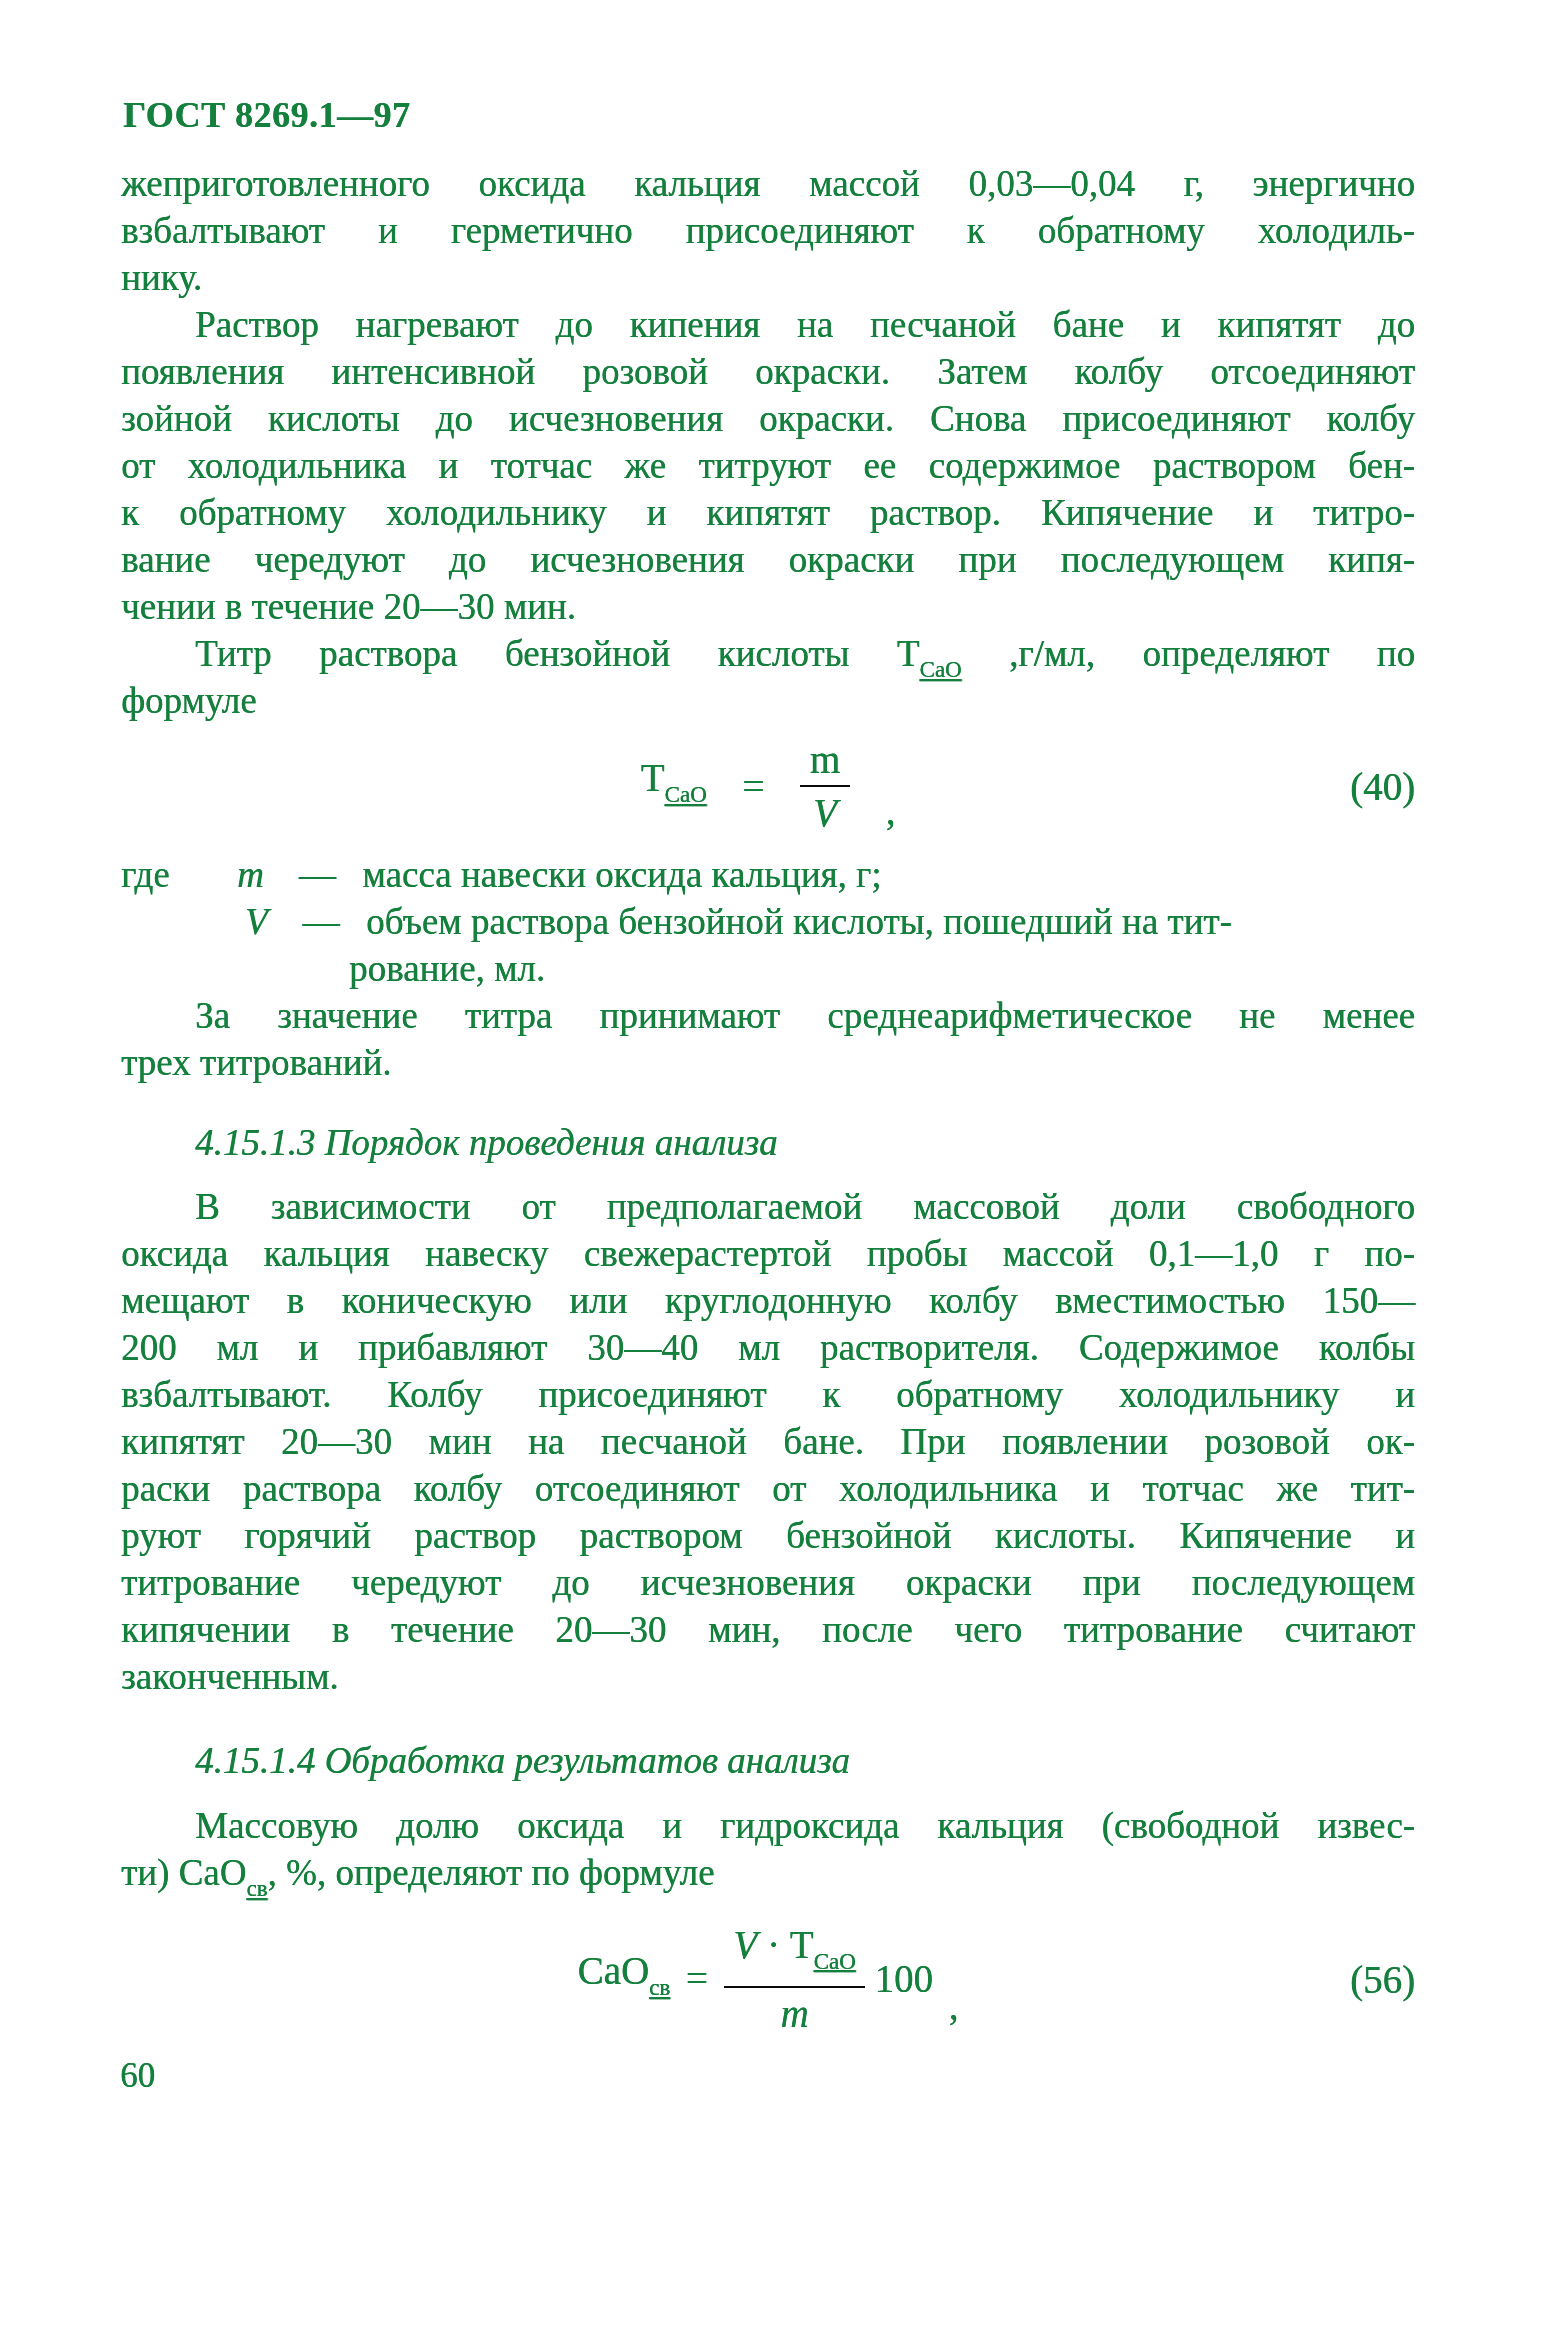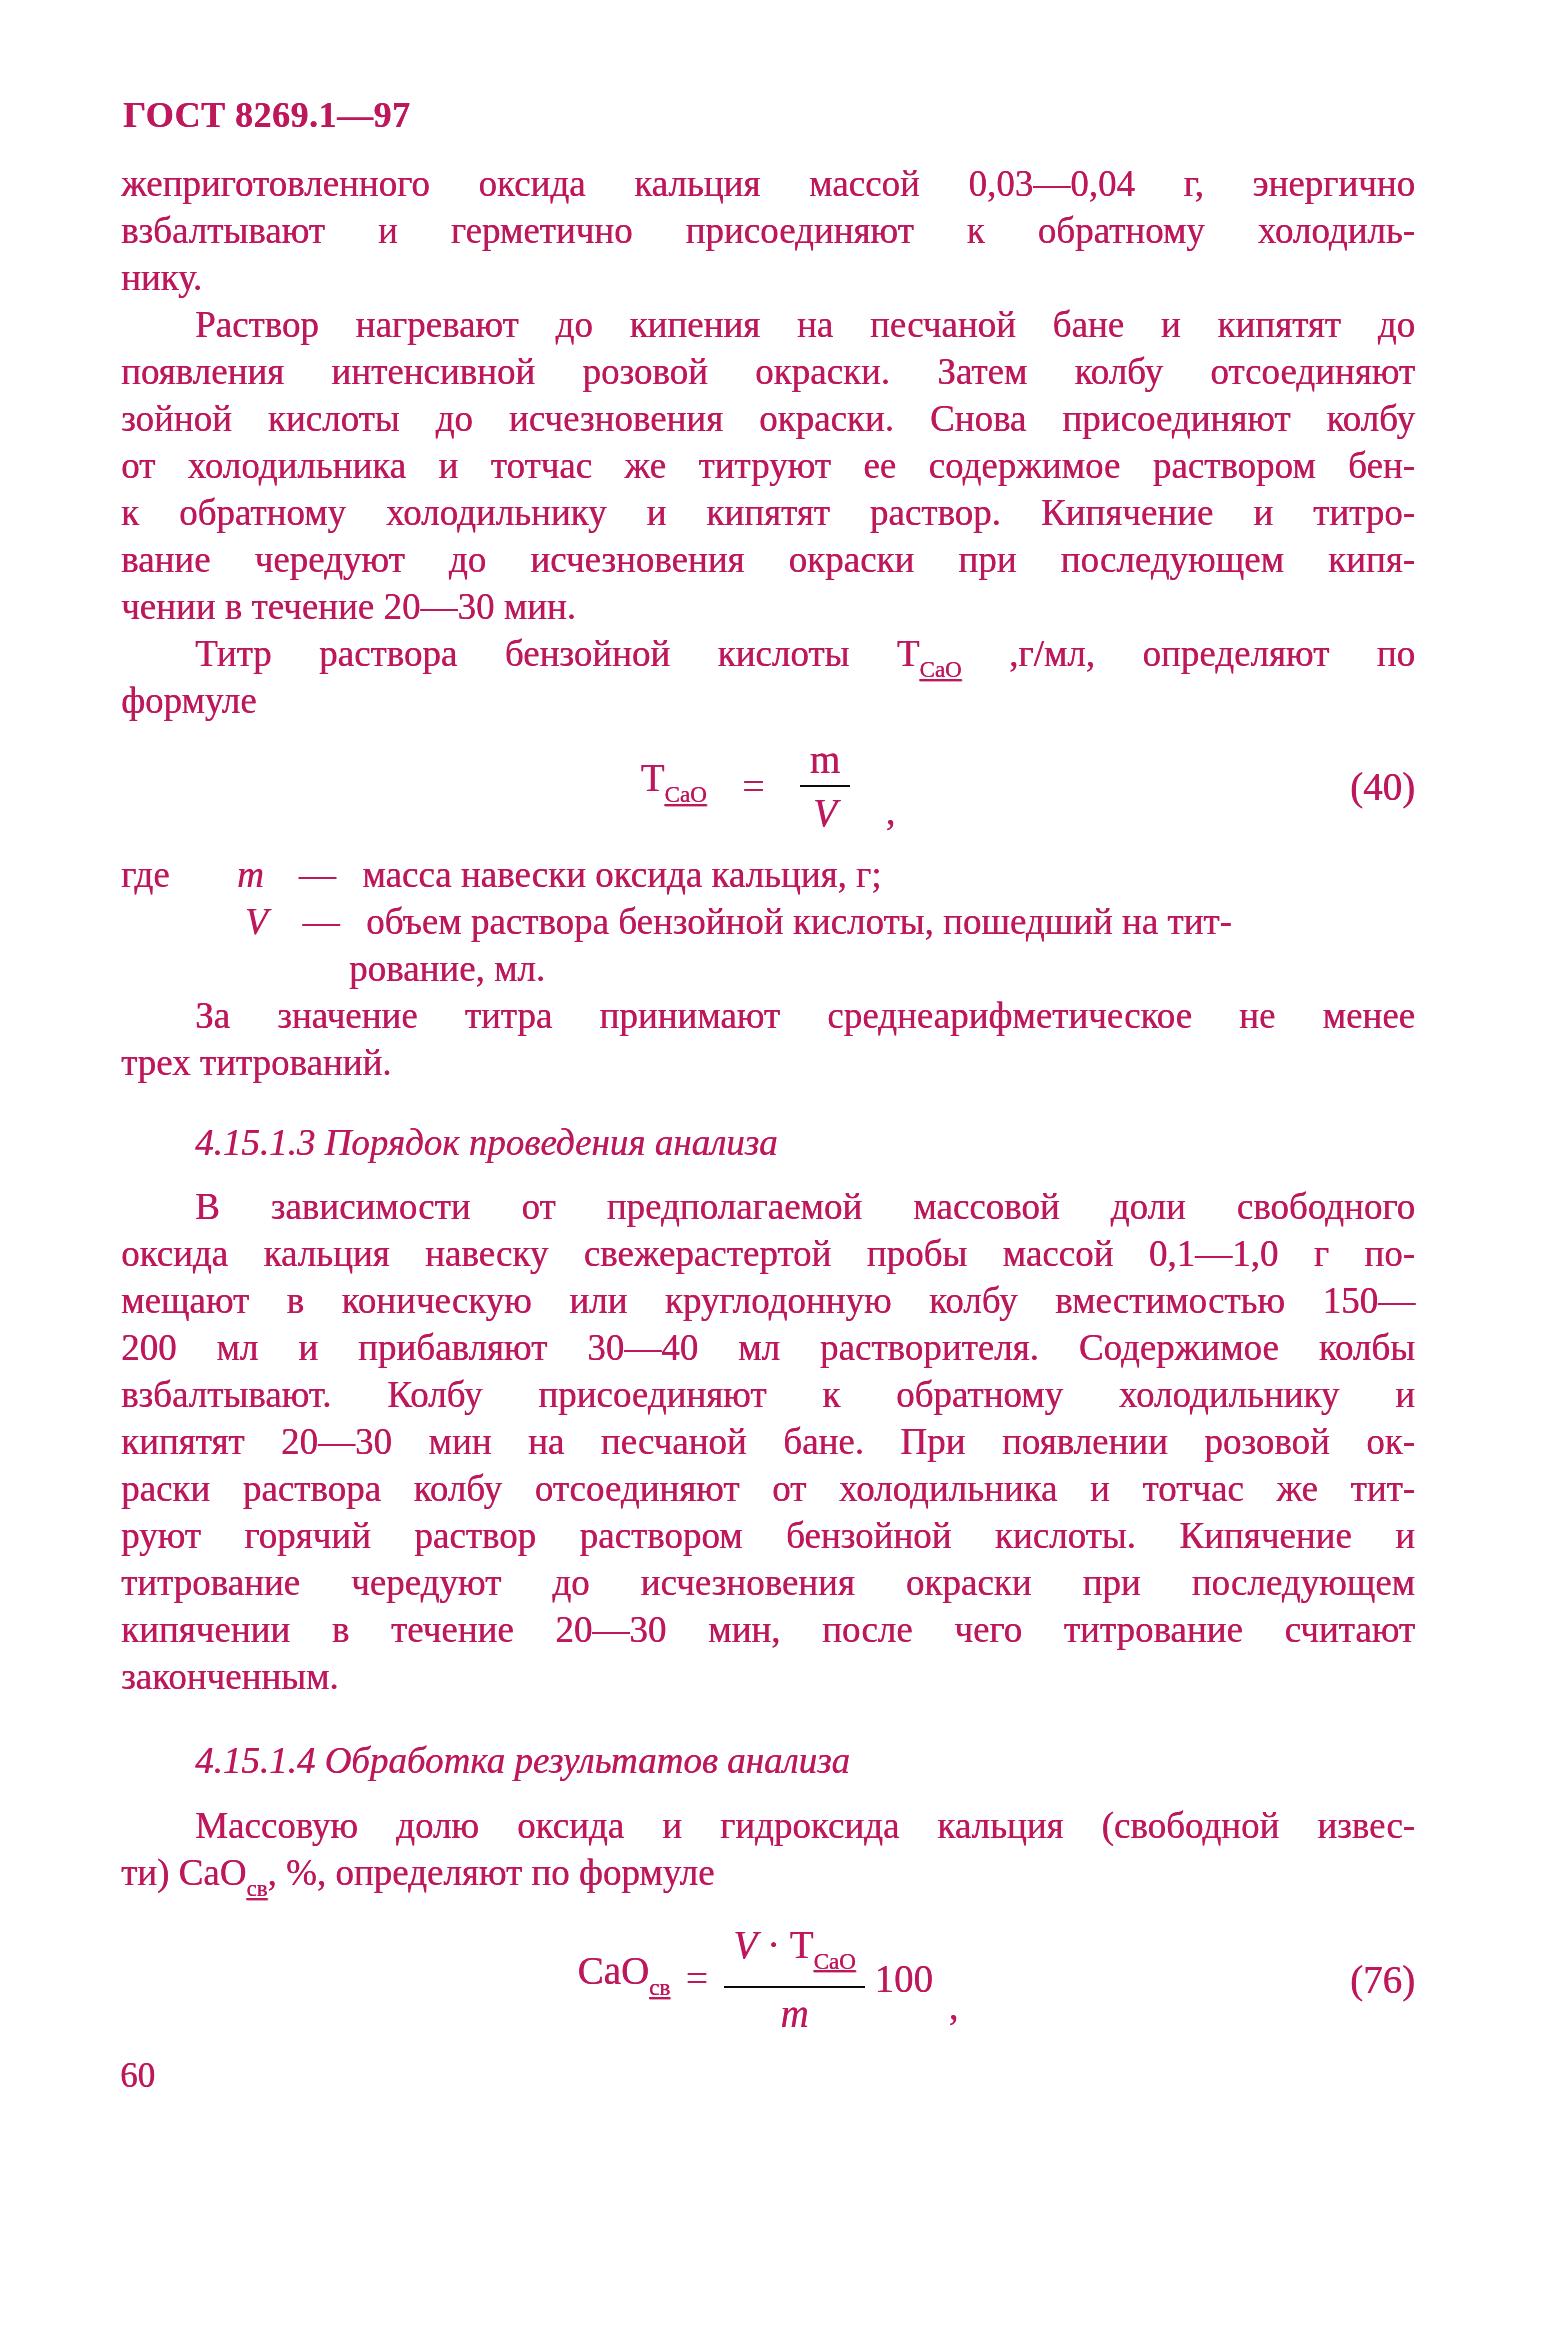--- a/index.html
+++ b/index.html
@@ -1,21 +1,21 @@
 <!DOCTYPE html>
 <html><head>
 <meta charset="utf-8">
 <style>
   html,body { margin:0; padding:0; background:#e8e8e8; }
   .page {
     position:relative;
     width:1566px; height:2335px;
     background:#ffffff;
     font-family:"Liberation Serif","DejaVu Serif",serif;
-    color:#be185d;
+    color:#15803d;
     overflow:hidden;
     text-shadow:0.4px 0.4px 0 currentColor;
   }
   .doc-header {
     position:absolute; left:123px; top:94px;
     font-size:36px; font-weight:bold; letter-spacing:0.5px;
     white-space:nowrap;
   }
   .col {
     position:absolute; left:121px; top:160px; width:1294px;
@@ -134,21 +134,21 @@
 
     <div class="formula f41">
       <span class="f-lhs"><span>CaO</span><span class="sb">св</span></span>
       <span class="f-eq">=</span>
       <span class="frac">
         <span class="num"><span class="iv">V</span> <span>·</span> <span>Т</span><span class="sb">СаО</span></span>
         <span class="den iv">m</span>
       </span>
       <span class="f-factor">100</span>
       <span class="f-comma">,</span>
-      <span class="f-label">(76)</span>
+      <span class="f-label">(56)</span>
     </div>
 
   </div>
 
   <div class="page-num">60</div>
 
 </div>
 
 
 </body></html>

